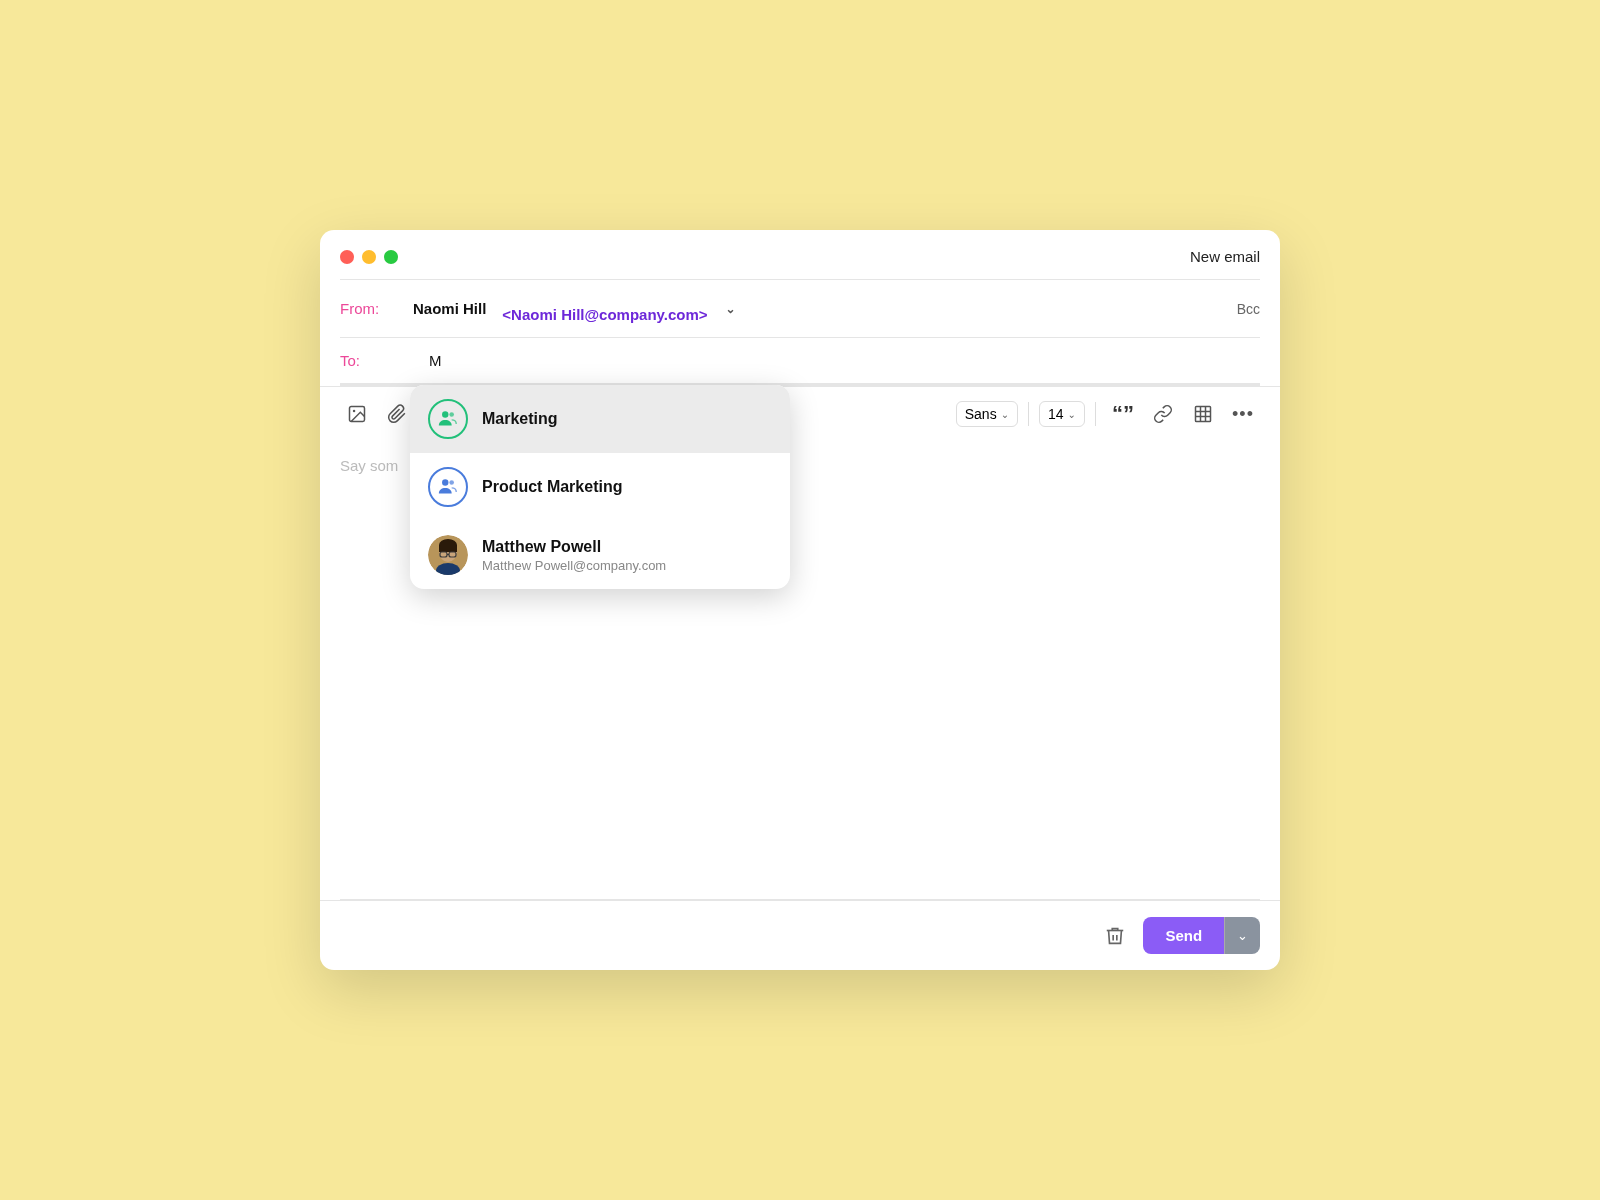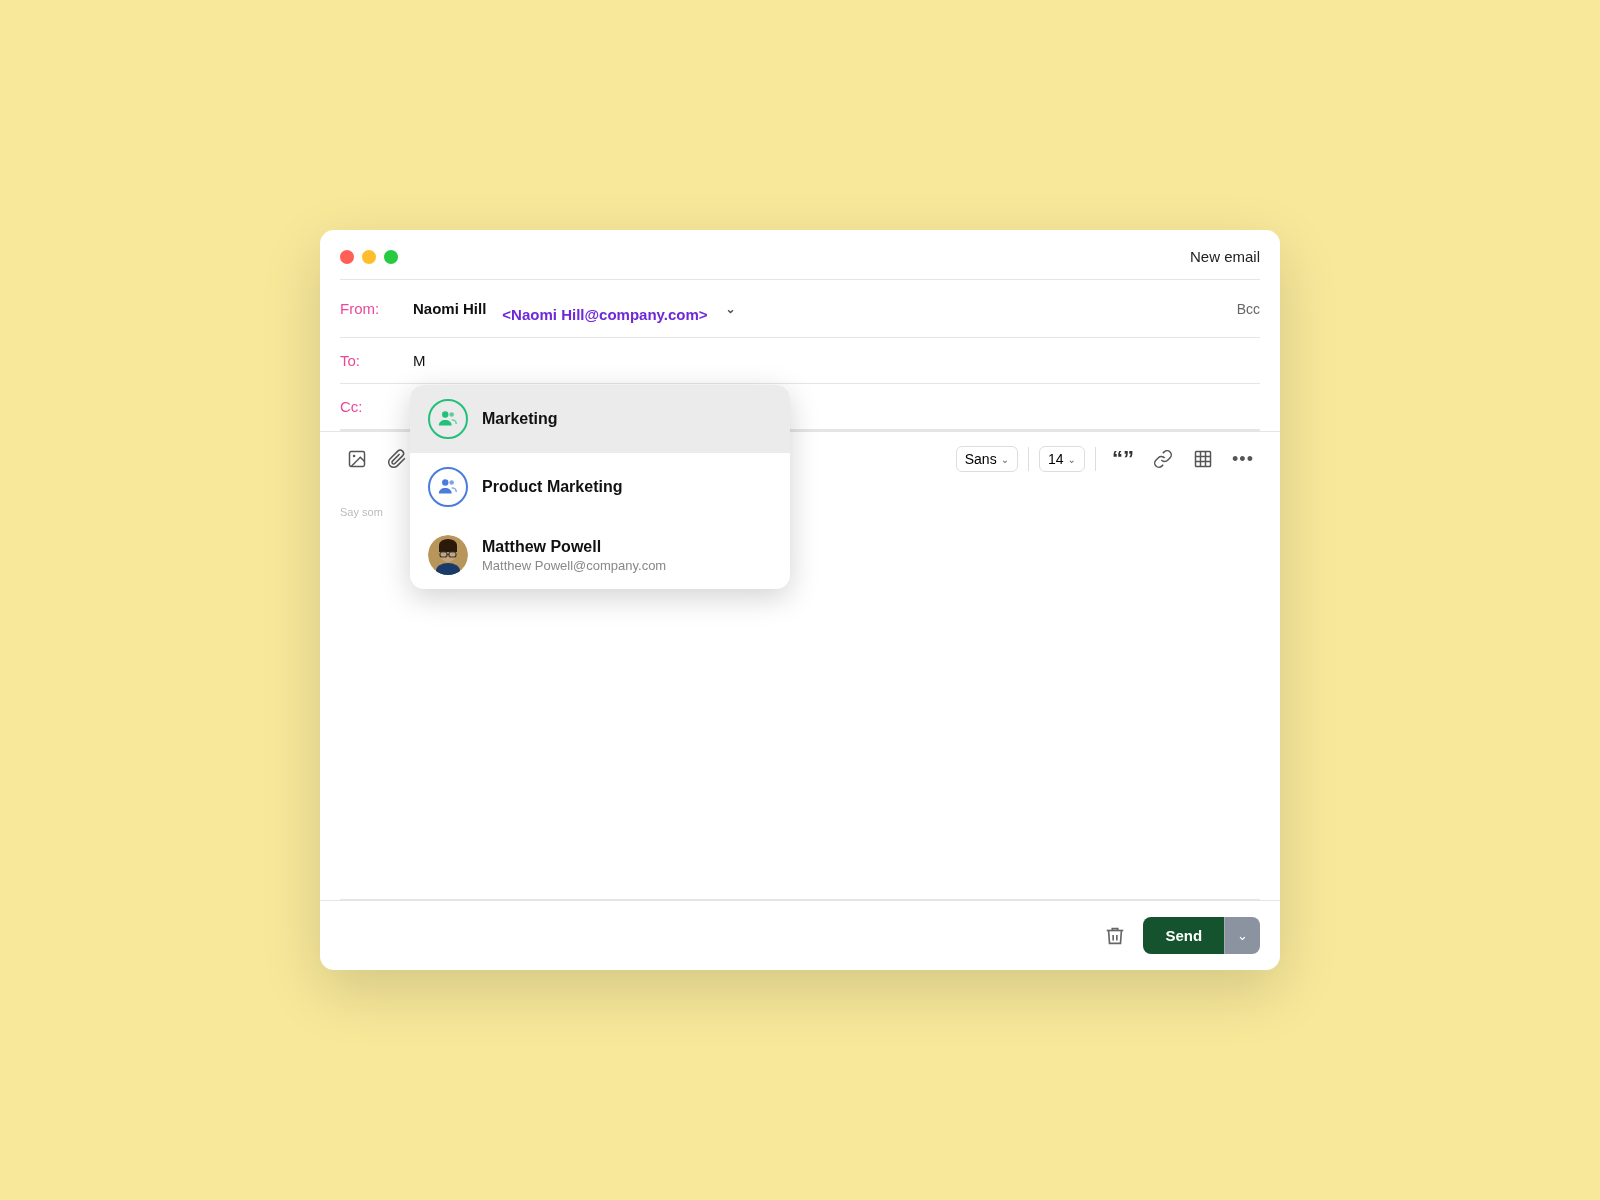--- a/index.html
+++ b/index.html
@@ -105,21 +105,21 @@
       font-size: 14px;
       color: #666;
       cursor: pointer;
     }
 
     
     .to-row {
       display: flex;
       align-items: center;
       padding: 14px 20px;
-      gap: 8px;
+      gap: 24px;
       position: relative;
       justify-content: center;
     }
 
     .to-input {
       border: none;
       outline: none;
       font-size: 15px;
       color: #111;
       flex: 1;
@@ -257,21 +257,21 @@
       color: #666;
     }
 
     
     .email-body {
       flex: 1;
       padding: 16px 20px;
     }
 
     .body-placeholder {
-      font-size: 11px;
+      font-size: 15px;
       color: #bbb;
     }
 
     
     .bottom-bar {
       display: flex;
       align-items: center;
       justify-content: flex-end;
       padding: 16px 20px;
       border-top: 1px solid #e5e5e5;
@@ -290,21 +290,21 @@
     }
 
     .send-btn-group {
       display: flex;
       align-items: stretch;
       border-radius: 8px;
       overflow: hidden;
     }
 
     .send-btn {
-      background: #14532d;
+      background: #8b5cf6;
       color: white;
       border: none;
       padding: 10px 22px;
       font-size: 15px;
       font-weight: 600;
       cursor: pointer;
     }
 
     .send-chevron {
       background: #8a939f;
@@ -400,24 +400,20 @@
           <span class="item-name">Matthew Powell</span>
           <span class="item-email">Matthew Powell@company.com</span>
         </div>
       </div>
 
     </div>
   </div>
 
   <div class="divider"></div>
 
-  <div class="cc-row">
-    <span class="field-label">Cc:</span>
-    <input style="border: none; outline: none; font-size: 15px; flex: 1 1 0%;" type="text">
-  </div>
 
   <div class="divider"></div>
 
 
   <div class="divider"></div>
 
   <div class="toolbar">
     <div class="toolbar-icon">
       <svg width="20" height="20" viewBox="0 0 24 24" fill="none" stroke="#555" stroke-width="1.8">
         <rect x="3" y="3" width="18" height="18" rx="2"></rect>

